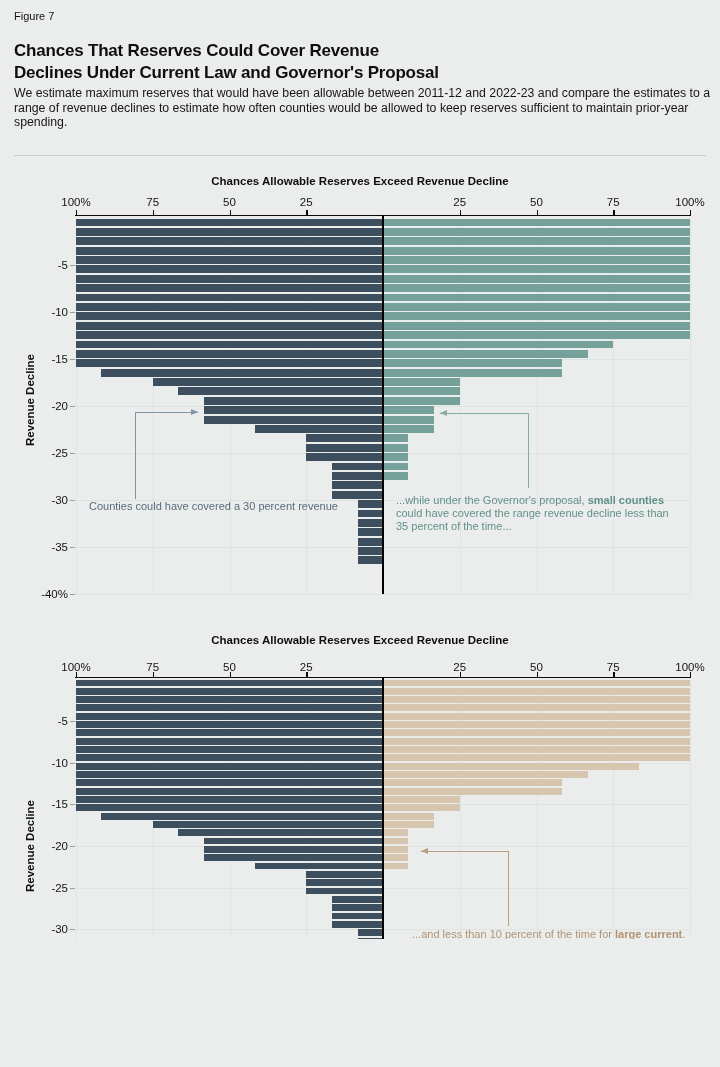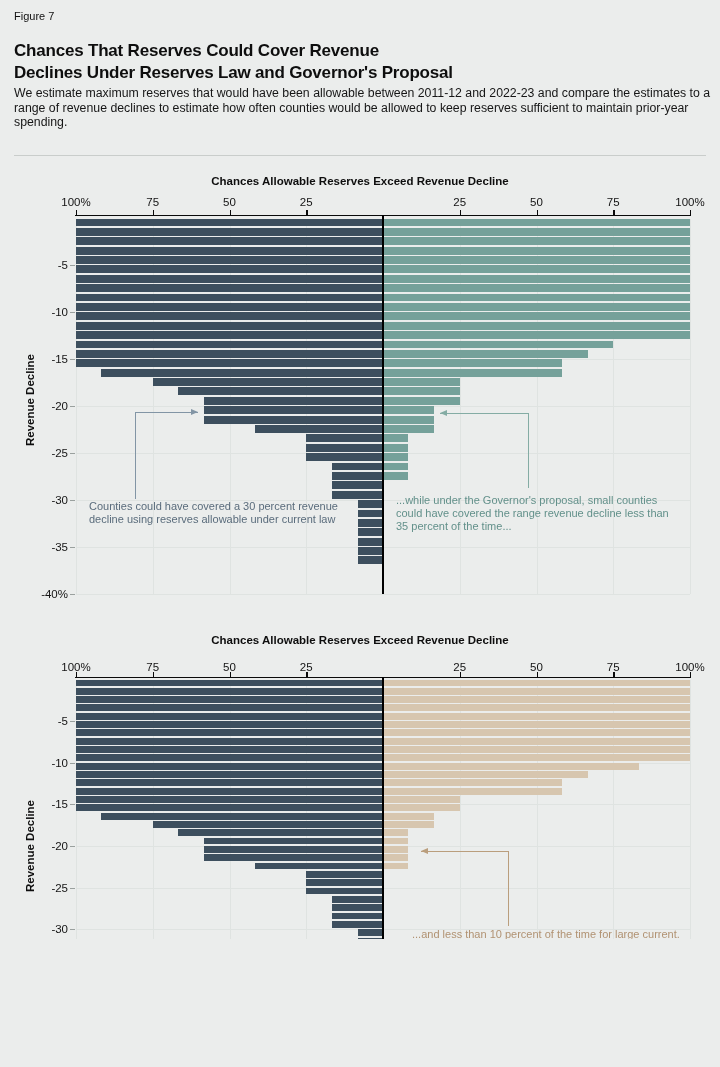--- a/index.html
+++ b/index.html
@@ -27,33 +27,33 @@
   .bar{position:absolute;}
   .centerline{position:absolute;width:1.7px;background:#000;}
   .ann-h{position:absolute;height:1.2px;}
   .ann-v{position:absolute;width:1.2px;}
   .arrow-r{position:absolute;width:0;height:0;border-top:3.5px solid transparent;
            border-bottom:3.5px solid transparent;border-left:7px solid #888;}
   .arrow-l{position:absolute;width:0;height:0;border-top:3.5px solid transparent;
            border-bottom:3.5px solid transparent;border-right:7px solid #888;}
   .note{position:absolute;font-size:11px;line-height:12.8px;}
   .note div{white-space:nowrap;}
-  .note b{font-weight:normal;text-align:right;}
+  .note b{font-weight:bold;text-align:right;}
   .lao{position:absolute;right:18px;top:981px;font-family:"Liberation Serif",serif;
        font-size:16px;color:#C5C9C7;letter-spacing:0.5px;}
   .lao .logo-glyph{font-size:13px;margin-left:1px;}
 </style>
 </head>
 <body>
 
 <div id="page">
   <div class="figlabel">Figure 7</div>
   <div class="title">
     <span>Chances That Reserves Could Cover Revenue</span><br>
-    <span>Declines Under Reserves Law and Governor's Proposal</span>
+    <span>Declines Under Current Law and Governor's Proposal</span>
   </div>
   <p class="subtitle">We estimate maximum reserves that would have been allowable between 2011-12 and 2022-23 and compare the estimates to a range of revenue declines to estimate how often counties would be allowed to keep reserves sufficient to maintain prior-year spending.</p>
   <div class="divider"></div>
 
   <div class="chart" id="chart-0">
     <div class="chart-title" style="top: 175px;">Chances Allowable Reserves Exceed Revenue Decline</div>
   <div class="gridv" style="left: 76px; top: 218.5px; height: 375.5px;"></div>
       <div class="gridv" style="left: 152.75px; top: 218.5px; height: 375.5px;"></div>
       <div class="gridv" style="left: 229.5px; top: 218.5px; height: 375.5px;"></div>
       <div class="gridv" style="left: 306.25px; top: 218.5px; height: 375.5px;"></div>
@@ -167,21 +167,20 @@
       <div class="ydash" style="left: 70px; top: 547.062px;"></div>
       <div class="ytick" style="left: 26px; top: 594px;">-40%</div>
       <div class="ydash" style="left: 70px; top: 594px;"></div>
       <div class="ylab" style="left: 30px; top: 400px;">Revenue Decline</div>
       <div class="centerline" style="left: 382.2px; top: 214.5px; height: 379.5px;"></div>
       <div class="ann-h" style="left: 135px; width: 63px; top: 411.5px; background: rgb(130, 149, 165);"></div>
       <div class="ann-v" style="left: 135px; top: 411.5px; height: 87.5px; background: rgb(130, 149, 165);"></div>
       <div class="arrow-r" style="top: 408.6px; left: 191px; border-left-color: rgb(130, 149, 165);"></div>
       <div class="note" style="left: 89px; top: 500px; color: rgb(90, 108, 124);">
         <div>Counties could have covered a 30 percent revenue</div>
-        <div>decline using reserves allowable under <b>current law</b></div>
       </div>
       <div class="ann-h" style="left: 440px; width: 88px; top: 413px; background: rgb(132, 172, 164);"></div>
       <div class="ann-v" style="left: 528px; top: 413px; height: 75px; background: rgb(132, 172, 164);"></div>
       <div class="arrow-l" style="top: 410.1px; left: 440px; border-right-color: rgb(132, 172, 164);"></div>
       <div class="note" style="left: 396px; top: 494px; color: rgb(98, 144, 138);">
         <div>...while under the Governor's proposal, <b>small counties</b></div>
         <div>could have covered the range revenue decline less than</div>
         <div>35 percent of the time...</div>
       </div>
     </div>

